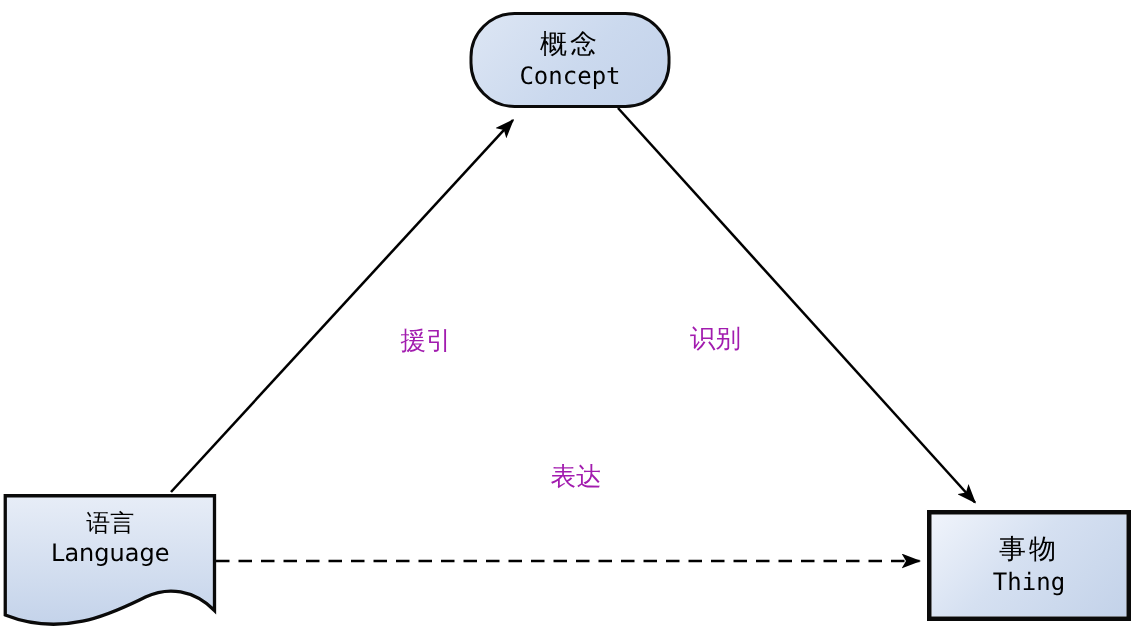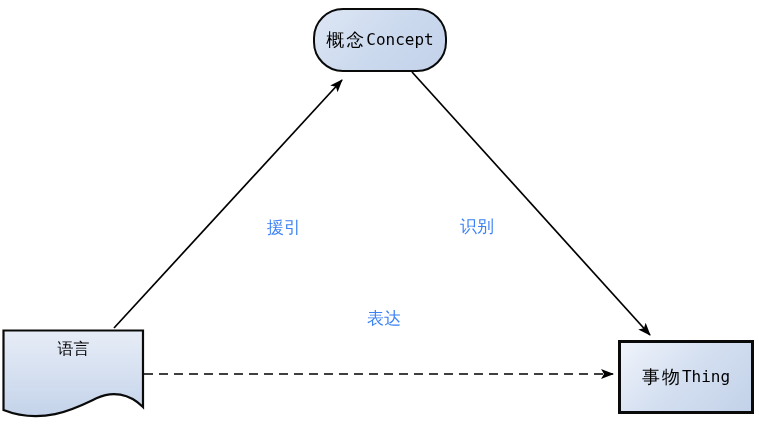--- a/index.html
+++ b/index.html
@@ -17,21 +17,21 @@
   }
   #edge-layer {
     position: absolute;
     left: 0; top: 0;
     width: 759px; height: 424px;
   }
   .node {
     position: absolute;
     box-sizing: border-box;
     display: flex;
-    flex-direction: row;
+    flex-direction: column;
     align-items: center;
     justify-content: center;
     text-align: center;
     color: #000000;
     line-height: 1.25;
   }
   .node .zh {
     font-size: 18px;
     font-family: "DejaVu Sans", sans-serif;
     letter-spacing: 2px;
@@ -65,21 +65,21 @@
     display: flex;
     flex-direction: column;
     align-items: center;
     text-align: center;
     line-height: 1.25;
     color: #000000;
   }
   .edge-label {
     position: absolute;
     font-size: 17px;
-    color: #3b82f6;
+    color: #a21caf;
     font-family: "DejaVu Sans", sans-serif;
     white-space: nowrap;
     transform: translate(-50%, -50%);
   }
   #label-cite     { left: 284px; top: 227px; }
   #label-identify { left: 477px; top: 226px; }
   #label-express  { left: 384px; top: 318px; }
 </style>
 </head>
 <body>
@@ -105,20 +105,21 @@
     <span class="zh">概念</span>
     <span class="en">Concept</span>
   </div>
 
   <div id="node-language">
     <svg width="143" height="95" viewBox="0 0 143 95" xmlns="http://www.w3.org/2000/svg">
       <path d="M1.5,1.5 L141,1.5 L141,78 C127,64 110,62 95,69 C76,78 42,97 1.5,81 Z" fill="url(#docGrad)" stroke="#0a0a0a" stroke-width="2.2"></path>
     </svg>
     <div class="doc-text">
       <span class="zh">语言</span>
+      <span class="en">Language</span>
     </div>
   </div>
 
   <div class="node" id="node-thing">
     <span class="zh">事物</span>
     <span class="en">Thing</span>
   </div>
 
   <div class="edge-label" id="label-cite">援引</div>
   <div class="edge-label" id="label-identify">识别</div>

